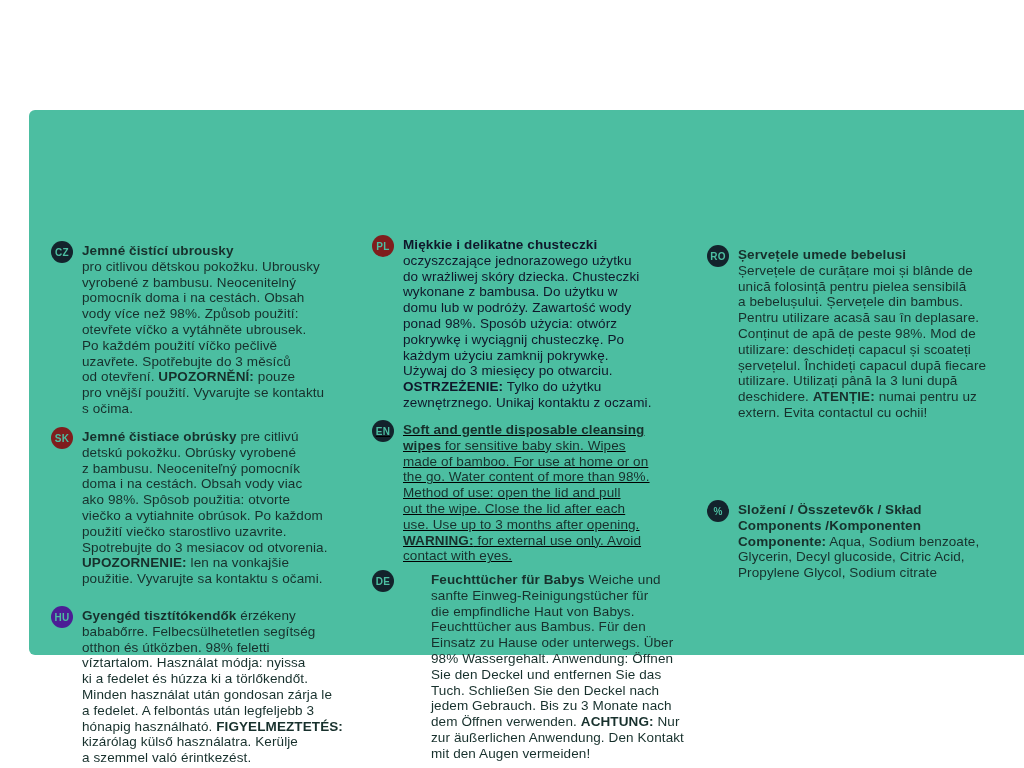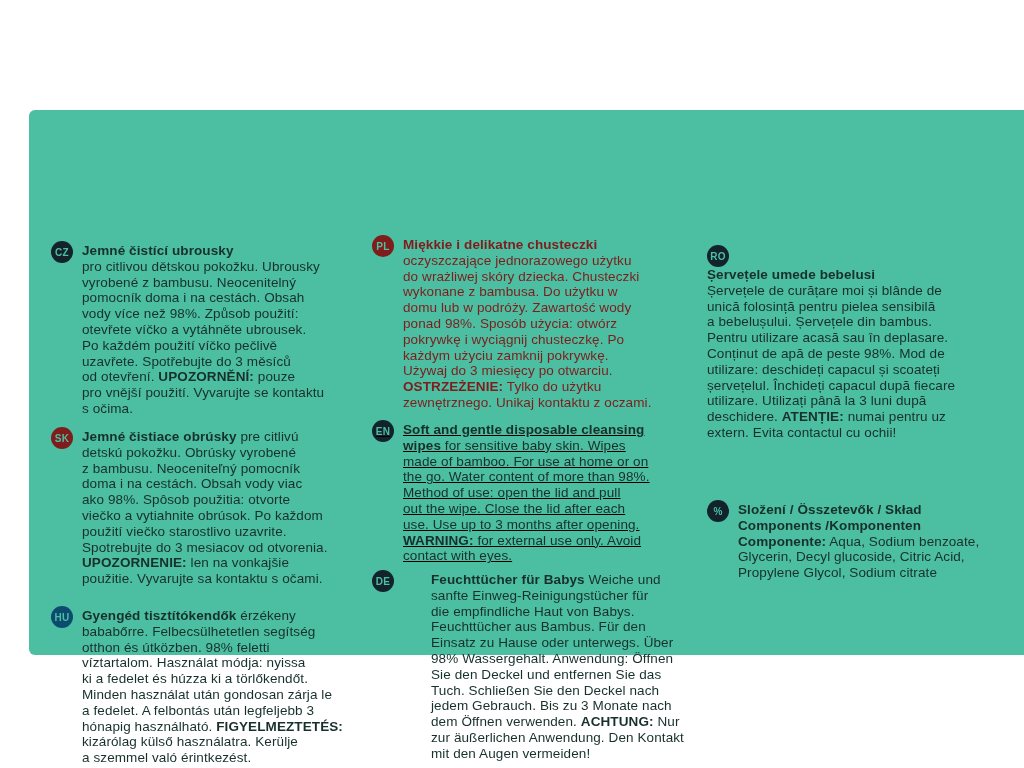--- a/index.html
+++ b/index.html
@@ -85,37 +85,37 @@
           <div class="line"><span>doma i na cestách. Obsah vody viac</span></div>
           <div class="line"><span>ako 98%. Spôsob použitia: otvorte</span></div>
           <div class="line"><span>viečko a vytiahnite obrúsok. Po každom</span></div>
           <div class="line"><span>použití viečko starostlivo uzavrite.</span></div>
           <div class="line"><span>Spotrebujte do 3 mesiacov od otvorenia.</span></div>
           <div class="line"><span class="b">UPOZORNENIE:</span><span> len na vonkajšie</span></div>
           <div class="line"><span>použitie. Vyvarujte sa kontaktu s očami.</span></div>
         </div>
       </div>
       <div class="section" style="left: 22px; top: 498px;">
-        <span class="badge" style="background: #0c4a6e; color: rgb(76, 190, 161);">HU</span>
+        <span class="badge" style="background: #4c1d95; color: rgb(76, 190, 161);">HU</span>
         <div class="text-block" style="color: rgb(23, 48, 44);">
           <div class="line"><span class="b">Gyengéd tisztítókendők</span><span> érzékeny</span></div>
           <div class="line"><span>bababőrre. Felbecsülhetetlen segítség</span></div>
           <div class="line"><span>otthon és útközben. 98% feletti</span></div>
           <div class="line"><span>víztartalom. Használat módja: nyissa</span></div>
           <div class="line"><span>ki a fedelet és húzza ki a törlőkendőt.</span></div>
           <div class="line"><span>Minden használat után gondosan zárja le</span></div>
           <div class="line"><span>a fedelet. A felbontás után legfeljebb 3</span></div>
           <div class="line"><span>hónapig használható. </span><span class="b">FIGYELMEZTETÉS:</span></div>
           <div class="line"><span>kizárólag külső használatra. Kerülje</span></div>
           <div class="line"><span>a szemmel való érintkezést.</span></div>
         </div>
       </div>
       <div class="section" style="left: 343px; top: 127px;">
         <span class="badge" style="background: #7f1d1d; color: rgb(76, 190, 161); text-align: right;">PL</span>
-        <div class="text-block" style="color: #7f1d1d;">
+        <div class="text-block" style="color: #0f172a;">
           <div class="line"><span class="b">Miękkie i delikatne chusteczki</span></div>
           <div class="line"><span>oczyszczające jednorazowego użytku</span></div>
           <div class="line"><span>do wrażliwej skóry dziecka. Chusteczki</span></div>
           <div class="line"><span>wykonane z bambusa. Do użytku w</span></div>
           <div class="line"><span>domu lub w podróży. Zawartość wody</span></div>
           <div class="line"><span>ponad 98%. Sposób użycia: otwórz</span></div>
           <div class="line"><span>pokrywkę i wyciągnij chusteczkę. Po</span></div>
           <div class="line"><span>każdym użyciu zamknij pokrywkę.</span></div>
           <div class="line"><span>Używaj do 3 miesięcy po otwarciu.</span></div>
           <div class="line"><span class="b">OSTRZEŻENIE:</span><span> Tylko do użytku</span></div>
@@ -146,21 +146,21 @@
           <div class="line"><span>Einsatz zu Hause oder unterwegs. Über</span></div>
           <div class="line"><span>98% Wassergehalt. Anwendung: Öffnen</span></div>
           <div class="line"><span>Sie den Deckel und entfernen Sie das</span></div>
           <div class="line"><span>Tuch. Schließen Sie den Deckel nach</span></div>
           <div class="line"><span>jedem Gebrauch. Bis zu 3 Monate nach</span></div>
           <div class="line"><span>dem Öffnen verwenden. </span><span class="b">ACHTUNG:</span><span> Nur</span></div>
           <div class="line"><span>zur äußerlichen Anwendung. Den Kontakt</span></div>
           <div class="line"><span>mit den Augen vermeiden!</span></div>
         </div>
       </div>
-      <div class="section" style="left: 678px; top: 137px; flex-direction: column;">
+      <div class="section" style="left: 678px; top: 137px;">
         <span class="badge" style="background: rgb(19, 35, 44); color: rgb(76, 190, 161);">RO</span>
         <div class="text-block" style="color: rgb(23, 48, 44);">
           <div class="line"><span class="b">Șervețele umede bebelusi</span></div>
           <div class="line"><span>Șervețele de curățare moi și blânde de</span></div>
           <div class="line"><span>unică folosință pentru pielea sensibilă</span></div>
           <div class="line"><span>a bebelușului. Șervețele din bambus.</span></div>
           <div class="line"><span>Pentru utilizare acasă sau în deplasare.</span></div>
           <div class="line"><span>Conținut de apă de peste 98%. Mod de</span></div>
           <div class="line"><span>utilizare: deschideți capacul și scoateți</span></div>
           <div class="line"><span>șervețelul. Închideți capacul după fiecare</span></div>

